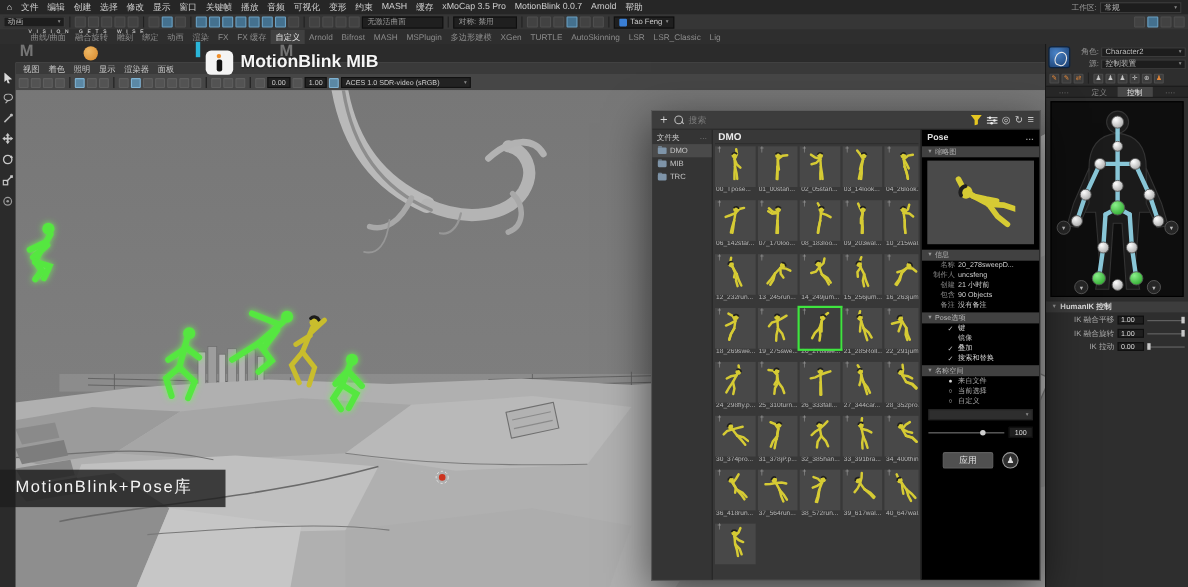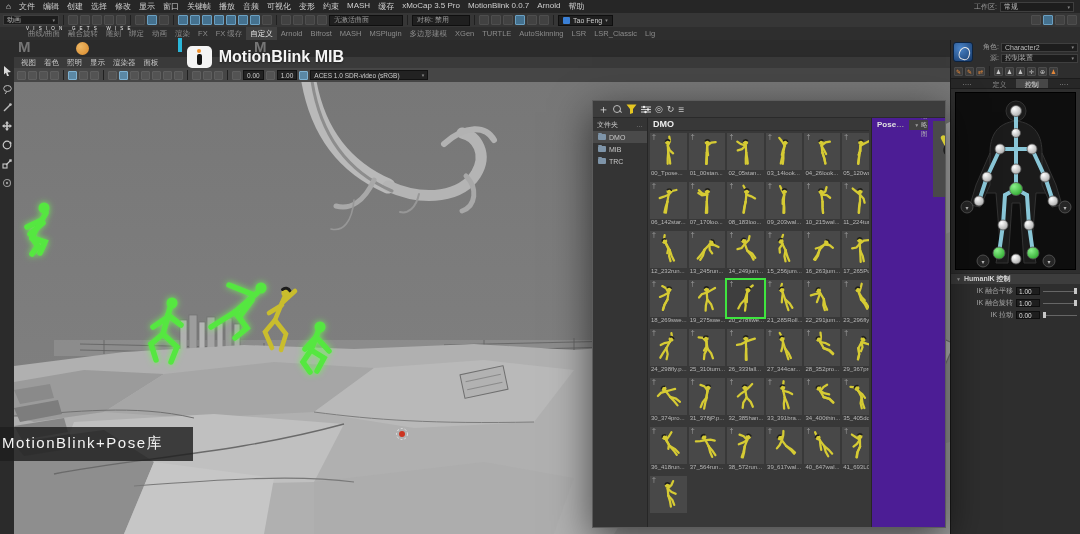--- a/index.html
+++ b/index.html
@@ -49,21 +49,21 @@
 
 #viewport{position:absolute;top:57px;left:14px;width:936px;bottom:0;background:#7c7c7c;overflow:hidden}
 #vpmenus{height:11px;background:#3a3a3a;display:flex;align-items:center;font-size:7.5px;padding-left:3px}
 .vpm{padding:0 4px;color:#c8c8c8;white-space:nowrap}
 #vptools{height:14px;background:#464646;display:flex;align-items:center;gap:2px;padding:0 3px;font-size:6.5px}
 .vpi{width:9px;height:9px;background:#535353;border:1px solid #5e5e5e;border-radius:1px;flex:none}
 .vpi.on{background:#5b88a5;border-color:#7fb2d2}
 .vpfld{background:#222;color:#ccc;height:10px;padding:0 3px;display:flex;align-items:center;border:1px solid #111}
 #scene{position:absolute;top:25px;left:0;right:0;bottom:0}
 
-#caption{position:absolute;left:0;top:427px;z-index:8;background:rgba(30,30,30,.82);padding:6px 30px 8px 2px}
+#caption{position:absolute;left:0;top:427px;z-index:8;background:rgba(30,30,30,.82);padding:6px 30px 8px 14px}
 #caption div{font-size:15px;color:#f4f4f4;line-height:20px;letter-spacing:1.5px;font-weight:500}
 
 
 #rightdock{position:absolute;top:40px;right:0;width:130px;bottom:0;background:#2e2e2e;border-left:1px solid #191919;z-index:3;font-size:7px}
 .hik-top{display:flex;padding:2px 2px 0 2px;gap:2px}
 .hik-logo{width:20px;height:20px;border-radius:3px;background:radial-gradient(circle at 35% 30%,#4a84c8,#173a6b);border:1px solid #0c2340;position:relative;flex:none}
 .hik-logo:before{content:"";position:absolute;left:5px;top:4px;width:9px;height:11px;border:1.5px solid #e8e8e8;border-radius:50% 50% 40% 40%;transform:rotate(18deg)}
 .hik-rows{flex:1}
 .hrow{display:flex;align-items:center;gap:2px;height:10px;margin-bottom:1px}
 .hrow .lab{width:24px;text-align:right}
@@ -105,21 +105,21 @@
 .fold{position:relative;width:8px;height:6px;background:#7e94a8;border-radius:1px;flex:none}
 .fold:before{content:"";position:absolute;top:-1.5px;left:0;width:4px;height:1.5px;background:#7e94a8;border-radius:1px 1px 0 0}
 .gridwrap{flex:1;display:flex;flex-direction:column;padding:0 2px;min-width:0}
 .ghead{height:13px;display:flex;align-items:center;padding-left:3px;color:#ececec;font-weight:bold;font-size:9px;border-bottom:1px solid #2e2e2e;flex:none}
 .grid{flex:1;display:grid;grid-template-columns:repeat(6,1fr);grid-auto-rows:48px;gap:1px 2px;overflow:hidden;padding-top:2px}
 .cell{display:flex;flex-direction:column}
 .thumb{position:relative;height:37px;background:#484848;display:flex;align-items:center;justify-content:center}
 .cell.sel .thumb{outline:2px solid #3fe53f;outline-offset:0;background:#3e3e3e}
 .cross{position:absolute;top:0;left:2px;color:#e0e0e0;opacity:.55;font-size:7px}
 .clabel{height:9px;font-size:6px;color:#b8b8b8;white-space:nowrap;overflow:hidden;padding-left:1px}
-.posepanel{width:74px;background:#4c1d95;border-left:1px solid #262626;display:flex;flex-direction:row;font-size:6.5px;flex:none;overflow:hidden}
+.posepanel{width:108px;background:#000000;border-left:1px solid #262626;display:flex;flex-direction:column;font-size:6.5px;flex:none;overflow:hidden}
 .phead{height:13px;display:flex;align-items:center;padding:0 5px;color:#e2e2e2;font-weight:bold;font-size:8px}
 .pmore{margin-left:auto;color:#9a9a9a}
 .sect{height:10px;display:flex;align-items:center;gap:2px;padding-left:5px;color:#b4b4b4;background:#414141;margin-top:2px}
 .tri{font-size:5px;color:#9a9a9a}
 .pthumb{margin:3px 5px;height:76px;background:#4a4a4a;display:flex;align-items:center;justify-content:center}
 .irow{display:flex;height:9px;align-items:center;gap:3px;padding-right:2px}
 .ilab{width:30px;text-align:right;color:#8c8c8c;flex:none}
 .ival{flex:1;color:#cfcfcf;white-space:nowrap;overflow:hidden}
 .orow{display:flex;height:9px;align-items:center;gap:3px;padding-left:22px}
 .ochk{width:8px;color:#b8b8b8;text-align:center}
@@ -627,20 +627,21 @@
             <div class="shandle" style="left: 0px;"></div>
           </div>
         </div>
       </div>
   </aside>
 
   <div id="libwin">
     <div class="lsearch">
       <span class="plus">＋</span>
       <span class="mag"></span>
+      <span class="sph">搜索</span>
       <svg width="11" height="10">
           <path d="M0.5,0.5 H10.5 L7,5 V9 L4,10 V5 Z" fill="#e5c621"></path>
         </svg>
       <svg width="10" height="9">
           <g stroke="#c8c8c8" stroke-width="1.1">
             <line x1="0" y1="2" x2="10" y2="2"></line>
             <line x1="0" y1="4.5" x2="10" y2="4.5"></line>
             <line x1="0" y1="7" x2="10" y2="7"></line>
           </g>
           <circle cx="3" cy="2" r="1.2" fill="#eee"></circle>

